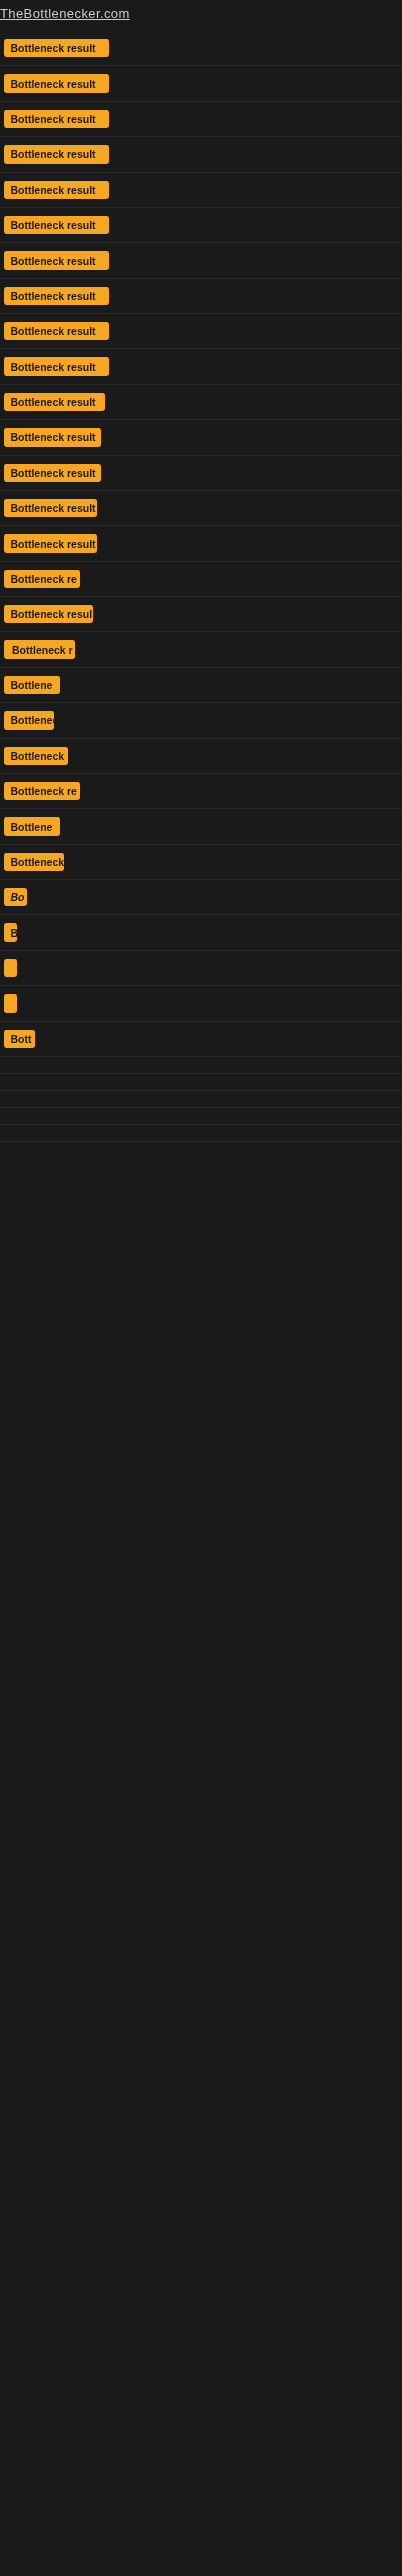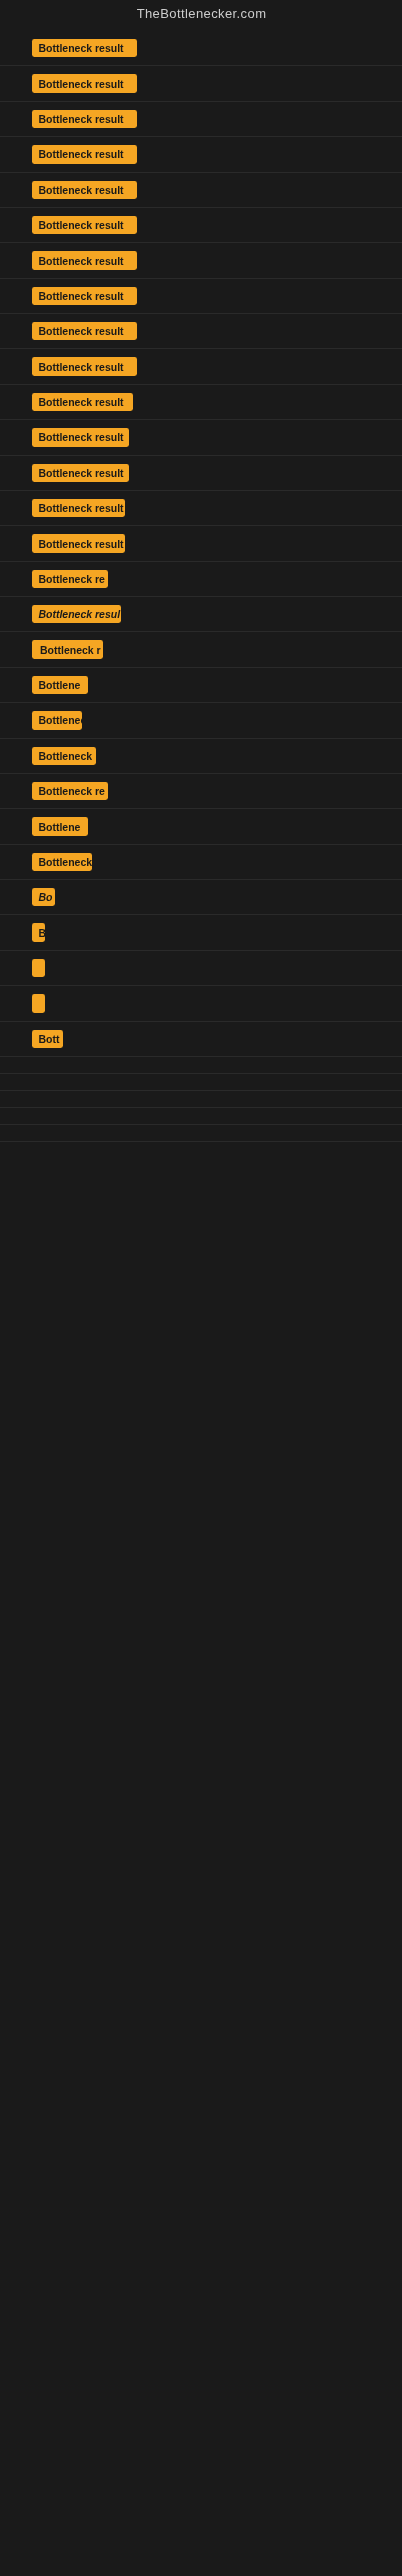--- a/index.html
+++ b/index.html
@@ -10,46 +10,46 @@
 
     body {
       width: 403px;
       min-height: 2576px;
       background-color: #1a1a1a;
       font-family: Arial, sans-serif;
       position: relative;
     }
 
     .site-title {
-      text-align: center;
+      text-align: left;
       color: #cccccc;
       font-size: 13px;
       padding: 6.4px 0 9.7px 0;
       letter-spacing: 0.4px;
+      text-decoration: underline;
     }
 
     .bottleneck-item {
       display: flex;
       align-items: center;
       margin-bottom: 0;
       padding: 8px 0 8px 4px;
       border-bottom: 0.8px solid #2a2a2a;
     }
 
     .bottleneck-badge {
       background-color: #f5a623;
       color: #1a1a1a;
       font-size: 10.5px;
       font-weight: bold;
       padding: 3.2px 6.4px;
       border-radius: 2.4px;
       white-space: nowrap;
       overflow: hidden;
       display: inline-block;
-      margin-left: 28px;
     }
 
     .items-container {
       width: 100%;
     }
   </style>
 </head>
 <body>
 
 <div class="site-title">TheBottlenecker.com</div>
@@ -97,21 +97,21 @@
     <div class="bottleneck-item">
       <span class="bottleneck-badge" style="max-width: 93px; width: 93px;">Bottleneck result</span>
     </div>
     <div class="bottleneck-item">
       <span class="bottleneck-badge" style="max-width: 93px; width: 93px;">Bottleneck result</span>
     </div>
     <div class="bottleneck-item">
       <span class="bottleneck-badge" style="max-width: 76px; width: 76px;">Bottleneck re</span>
     </div>
     <div class="bottleneck-item">
-      <span class="bottleneck-badge" style="max-width: 89px; width: 100px; font-style: italic;">Bottleneck resul</span>
+      <span class="bottleneck-badge" style="max-width: 89px; width: 100px;">Bottleneck resul</span>
     </div>
     <div class="bottleneck-item">
       <span class="bottleneck-badge" style="max-width: 71px; width: 71px; padding-left: 8px;">Bottleneck r</span>
     </div>
     <div class="bottleneck-item">
       <span class="bottleneck-badge" style="max-width: 56px; width: 56px;">Bottlene</span>
     </div>
     <div class="bottleneck-item">
       <span class="bottleneck-badge" style="max-width: 72px; width: 50px;">Bottleneck n</span>
     </div>

